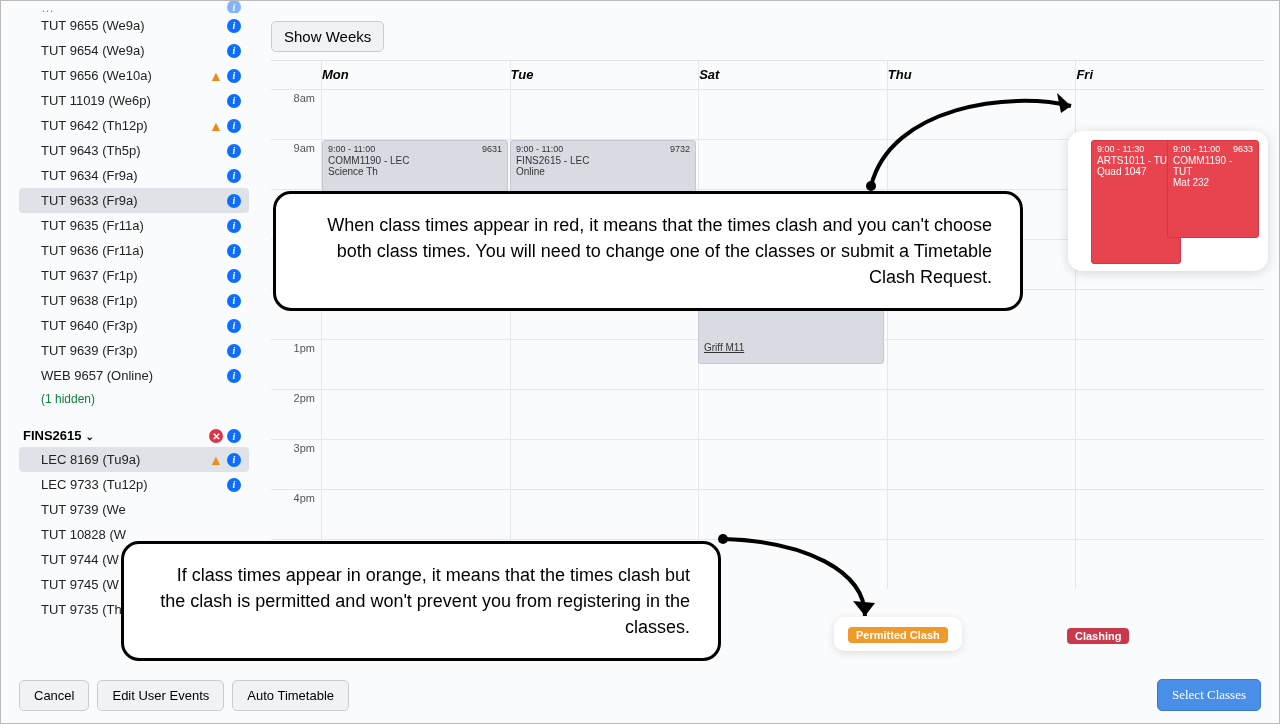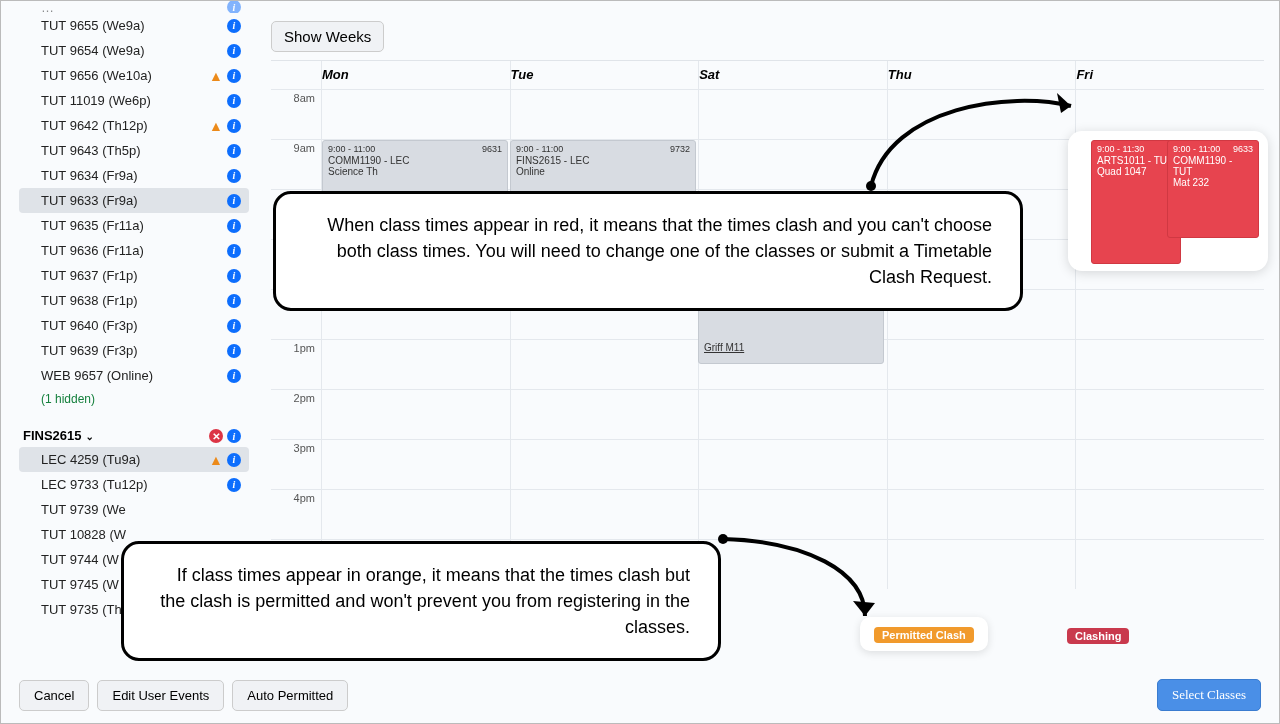--- a/index.html
+++ b/index.html
@@ -157,21 +157,21 @@
             <span class="icon-info">i</span>
           </span>
         </div>
         <div class="hidden-note">(1 hidden)</div>
         <div style="height:12px"></div>
         <div class="course-header">
           <span class="label"><span>FINS2615</span><span class="chev">⌄</span></span>
           <span class="icons"><span class="icon-close-red">✕</span> <span class="icon-info">i</span></span>
         </div>
         <div class="class-item selected">
-          <span class="label">LEC 4259 (Tu9a)</span>
+          <span class="label">LEC 8169 (Tu9a)</span>
           <span class="icons">
             <span class="icon-warn">▲</span>
             <span class="icon-info">i</span>
           </span>
         </div>
         <div class="class-item">
           <span class="label">LEC 9733 (Tu12p)</span>
           <span class="icons">
             <span class="icon-info">i</span>
           </span>
@@ -366,26 +366,26 @@
     <polygon points="210,25 196,12 200,32" fill="#000"></polygon>
     <circle cx="10" cy="105" r="5" fill="#000"></circle>
   </svg>
 
   <svg class="arrow" style="left:714px; top:530px; width:180px; height:110px;" viewBox="0 0 180 110">
     <path d="M8 8 C 90 10, 150 40, 150 85" stroke="#000" stroke-width="4" fill="none"></path>
     <polygon points="150,85 138,70 160,72" fill="#000"></polygon>
     <circle cx="8" cy="8" r="5" fill="#000"></circle>
   </svg>
 
-  <div class="badge-wrap" style="left:859px; top:616px;">
+  <div class="badge-wrap" style="left:833px; top:616px;">
     <span class="badge orange">Permitted Clash</span>
   </div>
   <div style="position:absolute; left:1066px; top:625px;">
     <span class="badge redpill">Clashing</span>
   </div>
 
   <div class="bottom-bar">
     <button class="btn">Cancel</button>
     <button class="btn">Edit User Events</button>
-    <button class="btn">Auto Permitted</button>
+    <button class="btn">Auto Timetable</button>
     <button class="btn btn-primary">Select Classes</button>
   </div>
 </div>
 
 </body></html>

